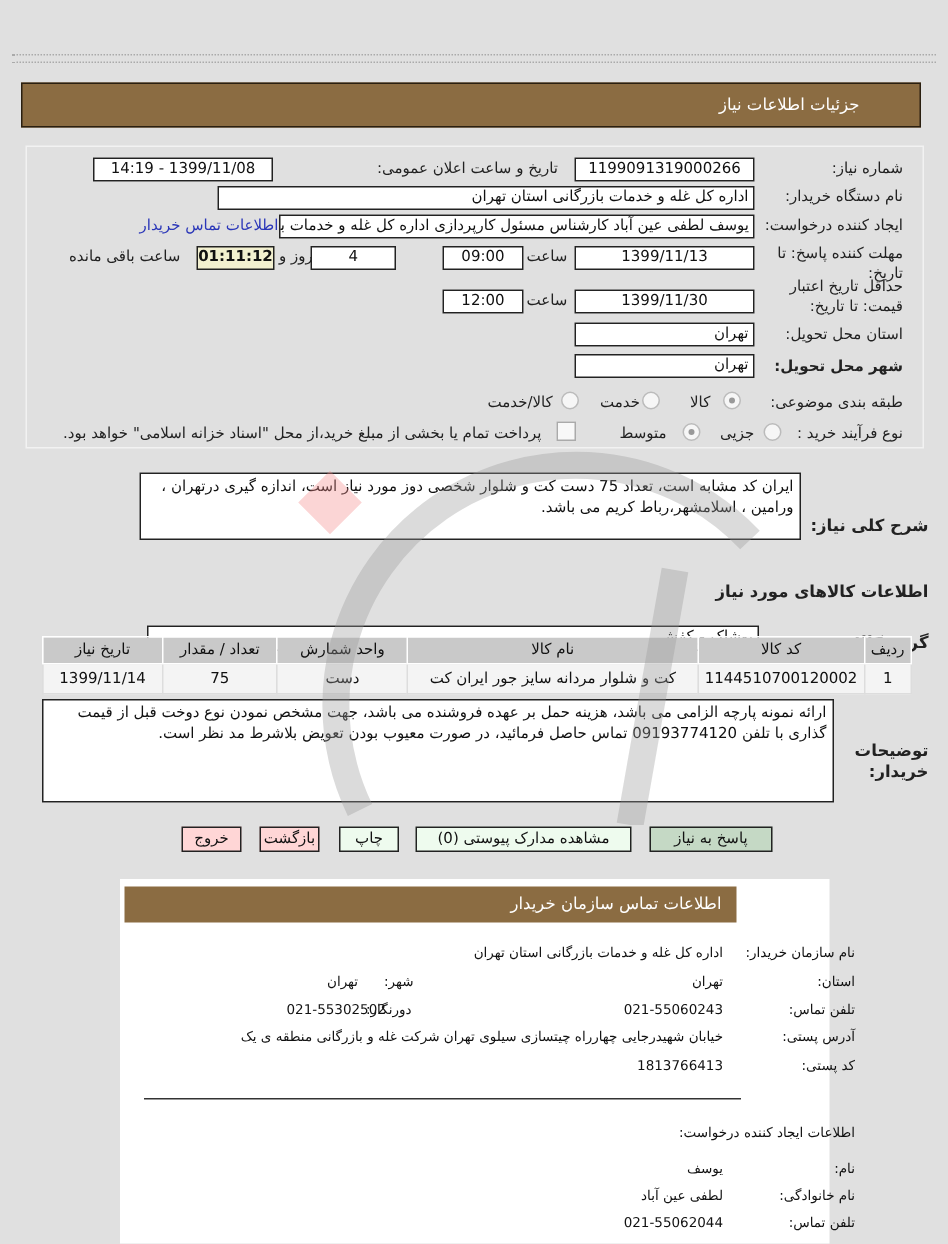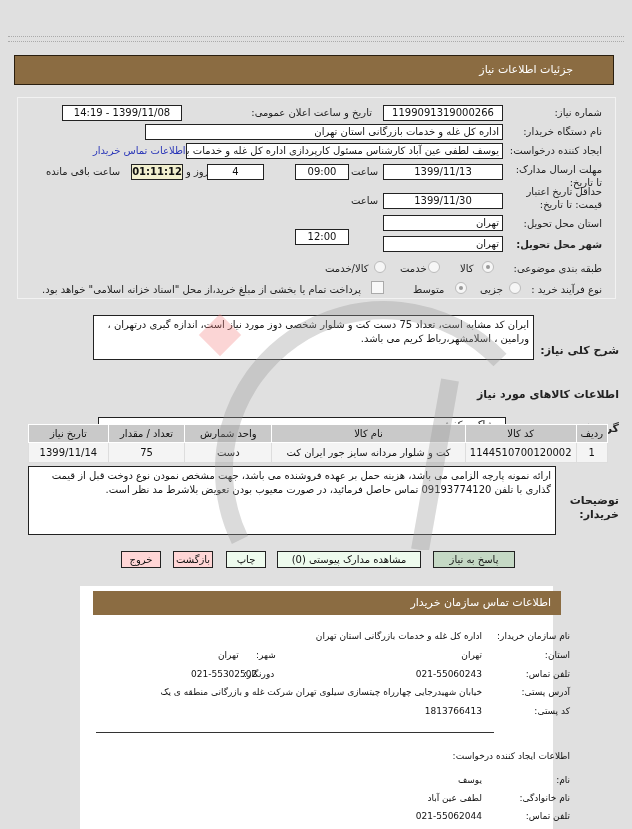--- a/index.html
+++ b/index.html
@@ -17,21 +17,21 @@
   .radio{width:10px;height:10px;border-radius:50%;border:1px solid #bbb;background:#f6f6f6;display:inline-block;}
   .radio.on::after{content:"";display:block;width:4px;height:4px;border-radius:50%;background:#999;margin:3px;}
   .chk{width:11px;height:11px;border:1px solid #aaa;background:#f8f8f8;}
   .textarea{background:#fff;border:1px solid #222;font-size:10px;line-height:14px;padding:2px 4px;text-align:right;}
   .bold{font-weight:bold;font-size:11px;}
   table.items{border-collapse:collapse;font-size:10px;}
   table.items th{background:#c9c9c9;font-weight:normal;height:17px;border:1px solid #fff;padding:0 4px;}
   table.items td{background:#f4f4f4;height:19px;border:1px solid #ddd;text-align:center;padding:0 4px;}
   .btn{height:15px;line-height:15px;border:1px solid #222;font-size:10px;text-align:center;}
   .card{left:80px;top:586px;width:473px;height:250px;background:#fff;}
-  .card-head{left:93px;top:591px;width:468px;height:24px;background:#8b6c42;color:#fff;}
+  .card-head{left:83px;top:591px;width:408px;height:24px;background:#8b6c42;color:#fff;}
   .card-head span{position:absolute;right:10px;top:5px;font-size:11px;}
   .ct{font-size:9px;white-space:nowrap;}
   .ctb{font-size:9px;font-weight:normal;white-space:nowrap;}
   .watermark{left:120px;top:300px;width:420px;height:250px;opacity:0.35;pointer-events:none;}
 </style>
 </head>
 <body>
 
 <div class="abs dotted"></div>
 
@@ -46,33 +46,33 @@
 <span class="abs lbl" style="right:260px;top:107px;">تاریخ و ساعت اعلان عمومی:</span>
 <div class="abs box" style="left:62px;top:105px;width:118px;">1399/11/08 - 14:19</div>
 
 <span class="abs lbl" style="right:30px;top:126px;">نام دستگاه خریدار:</span>
 <div class="abs box r" style="left:145px;top:124px;width:353px;">اداره کل غله و خدمات بازرگانی استان تهران</div>
 
 <span class="abs lbl" style="right:30px;top:145px;">ایجاد کننده درخواست:</span>
 <div class="abs box r" style="left:186px;top:143px;width:312px;">یوسف  لطفی عین آباد  کارشناس مسئول کارپردازی اداره کل غله و خدمات بازرگانی استان تهران</div>
 <a class="abs link lbl" style="left:93px;top:145px;" href="#">اطلاعات تماس خریدار</a>
 
-<span class="abs lbl" style="right:30px;top:163px;width:95px;white-space:normal;line-height:13px;">مهلت ارسال مدارک: تا تاریخ:</span>
+<span class="abs lbl" style="right:30px;top:163px;width:95px;white-space:normal;line-height:13px;">مهلت کننده پاسخ: تا تاریخ:</span>
 <div class="abs box" style="left:383px;top:164px;width:118px;">1399/11/13</div>
 <span class="abs lbl" style="left:351px;top:166px;">ساعت</span>
 <div class="abs box" style="left:295px;top:164px;width:52px;">09:00</div>
 <div class="abs box" style="left:207px;top:164px;width:55px;">4</div>
 <span class="abs lbl" style="left:186px;top:166px;">روز و</span>
 <div class="abs box yellow" style="left:131px;top:164px;width:50px;">01:11:12</div>
 <span class="abs lbl" style="left:46px;top:166px;">ساعت باقی مانده</span>
 
 <span class="abs lbl" style="right:30px;top:185px;width:95px;white-space:normal;line-height:13px;">حداقل تاریخ اعتبار قیمت: تا تاریخ:</span>
 <div class="abs box" style="left:383px;top:193px;width:118px;">1399/11/30</div>
 <span class="abs lbl" style="left:351px;top:195px;">ساعت</span>
-<div class="abs box" style="left:295px;top:193px;width:52px;margin-top:36px;">12:00</div>
+<div class="abs box" style="left:295px;top:193px;width:52px;">12:00</div>
 
 <span class="abs lbl" style="right:30px;top:218px;">استان محل تحویل:</span>
 <div class="abs box r" style="left:383px;top:215px;width:115px;">تهران</div>
 <span class="abs lbl bold" style="right:30px;top:239px;font-size:10px;">شهر محل تحویل:</span>
 <div class="abs box r" style="left:383px;top:236px;width:115px;">تهران</div>
 
 <span class="abs lbl" style="right:30px;top:263px;text-align:right;">طبقه بندی موضوعی:</span>
 <span class="abs radio on" style="left:482px;top:261px;"></span>
 <span class="abs lbl" style="left:460px;top:263px;">کالا</span>
 <span class="abs radio" style="left:428px;top:261px;"></span>

